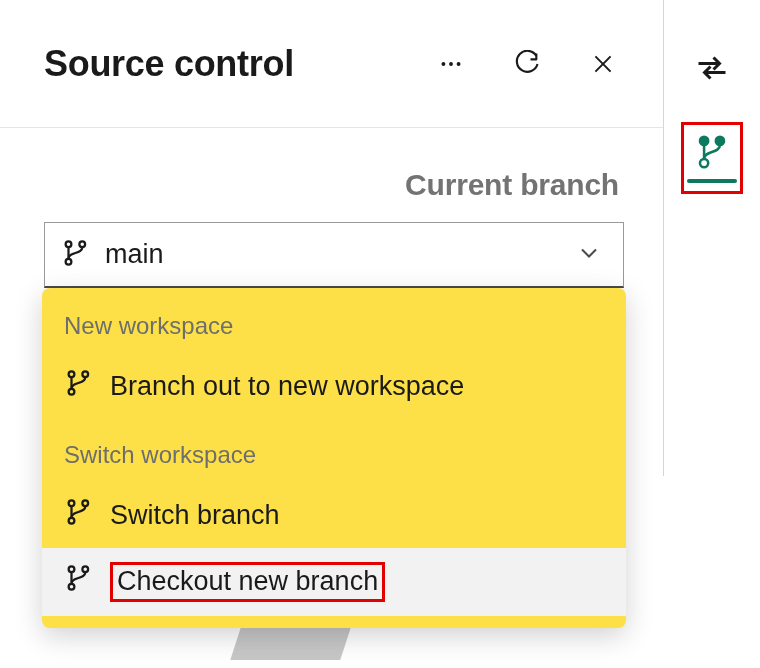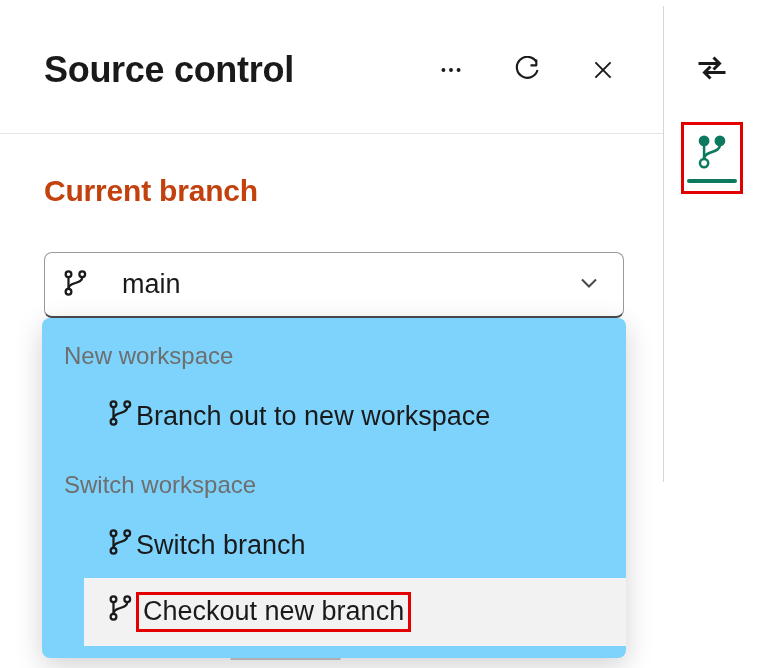--- a/index.html
+++ b/index.html
@@ -9,21 +9,21 @@
     width: 760px;
     height: 668px;
     position: relative;
     overflow: hidden;
     color: #1a1a1a;
   }
 
   .main-panel {
     position: absolute;
     left: 0;
-    top: 6px;
+    top: 0;
     width: 664px;
     height: 476px;
     border-right: 1.5px solid #d6d6d6;
   }
 
   .header {
     height: 128px;
     padding: 0 44px;
     display: flex;
     align-items: center;
@@ -50,75 +50,76 @@
     cursor: pointer;
     color: #1a1a1a;
   }
 
   .content {
     padding: 40px 44px 0 44px;
   }
   .section-label {
     font-size: 30px;
     font-weight: 600;
-    color: #c2410c;
-    margin-bottom: 44px;
+    color: #737373;
+    margin-bottom: 20px;
     letter-spacing: -0.2px;
+    text-align: right;
   }
 
   .dropdown-wrap {
     position: relative;
   }
   .dropdown-control {
     width: 580px;
     height: 66px;
     border: 1.5px solid #9a9a9a;
-    border-radius: 8px;
+    border-radius: 0;
     display: flex;
     align-items: center;
     padding: 0 20px 0 16px;
-    gap: 31px;
+    gap: 14px;
     background: #fff;
     cursor: pointer;
     border-bottom: 2px solid #4a4a4a;
   }
   .branch-icon { color: #1a1a1a; flex-shrink:0; }
   .dropdown-value {
     font-size: 27px;
     color: #1a1a1a;
     flex: 1;
     font-weight: 400;
   }
   .chevron { color: #4a4a4a; }
 
   .menu {
     position: absolute;
     left: -2px;
     top: 66px;
     width: 584px;
-    background: #7dd3fc;
+    background: #fde047;
     border-radius: 8px;
     box-shadow: 0 8px 28px rgba(0,0,0,0.18);
     padding: 14px 0 12px 0;
     z-index: 10;
   }
   .menu-group-label {
     font-size: 24px;
     color: #6e6e6e;
     padding: 10px 22px 14px 22px;
     font-weight: 400;
   }
   .menu-item {
     display: flex;
     align-items: center;
+    gap: 16px;
     padding: 14px 22px;
     font-size: 27px;
     color: #1a1a1a;
     cursor: pointer;
-    margin-left: 42px;
   }
   .menu-item.hl { background: #f2f2f2; }
   .menu-item .mi-icon { flex-shrink:0; }
   .menu-item .mi-label {}
   .red-box {
     border: 3px solid #e20000;
     padding: 2px 4px;
     line-height: 1.1;
   }
 

